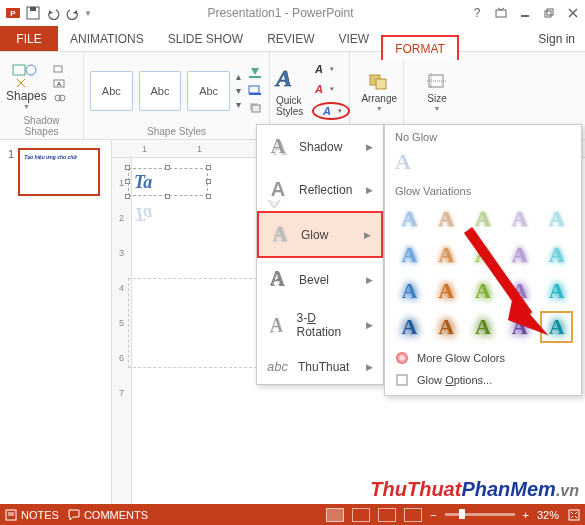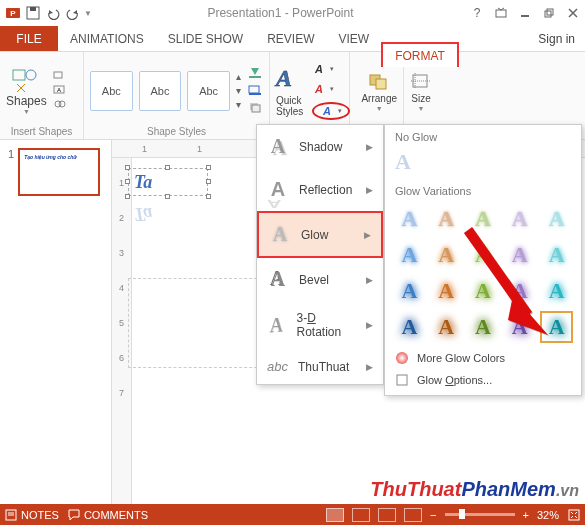--- a/index.html
+++ b/index.html
@@ -9,21 +9,21 @@
 .tb-left { display: flex; gap: 2px; align-items: center; }
 .tb-icon { width: 18px; height: 18px; display: inline-flex; align-items: center; justify-content: center; }
 .tb-title { flex: 1; text-align: center; color: #888; font-size: 12px; }
 .tb-right { display: flex; gap: 8px; align-items: center; color: #666; }
 .tb-right .winbtn { width: 16px; height: 16px; display: inline-flex; align-items: center; justify-content: center; }
 
 .tabs { height: 26px; display: flex; align-items: stretch; background: #fff; border-bottom: 1px solid #ddd; }
 .file-tab { background: #c43e1c; color: #fff; width: 58px; display: flex; align-items: center; justify-content: center; font-size: 12px; }
 .tab { padding: 0 12px; display: flex; align-items: center; color: #555; font-size: 12px; }
 .spacer { flex: 1; }
-.tab.active { color: #c43e1c; border: 2px solid #e33; border-bottom: none; background: #fff; position: relative; top: 16px; }
+.tab.active { color: #c43e1c; border: 2px solid #e33; border-bottom: none; background: #fff; position: relative; top: 9px; }
 .signin { padding: 0 10px; color: #444; display: flex; align-items: center; }
 
 .ribbon { height: 88px; background: #fafafa; border-bottom: 1px solid #ddd; display: flex; }
 .group { border-right: 1px solid #e2e2e2; display: flex; flex-direction: column; justify-content: space-between; padding: 3px 6px 1px; }
 .group-label { text-align: center; font-size: 10px; color: #888; padding-bottom: 1px; }
 .group-body { flex: 1; display: flex; align-items: center; gap: 6px; }
 .shapes-mini { display: flex; flex-direction: column; gap: 2px; font-size: 10px; }
 .shapes-stack { display: flex; flex-direction: column; align-items: center; }
 .shape-icon { width: 30px; height: 28px; }
 .abc-box { width: 44px; height: 40px; border: 1px solid #b0cbe8; border-radius: 2px; display: flex; align-items: center; justify-content: center; font-size: 11px; color: #555; background: #fff; }
@@ -188,21 +188,21 @@
         <span><svg width="14" height="10">
               <rect x="1" y="1" width="10" height="7" fill="none" stroke="#888"></rect>
               <text x="6" y="7" font-size="6" text-anchor="middle">A</text>
             </svg></span>
         <span><svg width="14" height="10">
               <circle cx="5" cy="5" r="3" fill="none" stroke="#888"></circle>
               <circle cx="9" cy="5" r="3" fill="none" stroke="#888"></circle>
             </svg></span>
       </div>
     </div>
-    <div class="group-label">Insert Shapes</div>
+    <div class="group-label">Shadow Shapes</div>
   </div>
 
   <div class="group" style="width:186px">
     <div class="group-body">
       <div class="abc-box">Abc</div>
       <div class="abc-box">Abc</div>
       <div class="abc-box">Abc</div>
       <div class="sv-col">
         <span>▴</span>
         <span>▾</span>
@@ -260,21 +260,21 @@
               <rect x="8" y="9" width="10" height="10" fill="#f0e0a0" stroke="#b89030"></rect>
             </svg></span>
         <span>Arrange</span>
         <span style="font-size:7px;color:#888">▼</span>
       </div>
     </div>
     <div class="group-label">&nbsp;</div>
   </div>
 
   <div class="group" style="width:50px;border-right:none">
-    <div class="group-body" style="justify-content:flex-start">
+    <div class="group-body" style="justify-content:flex-end">
       <div class="size-col">
         <span class="arr-icon"><svg width="22" height="22">
               <rect x="3" y="5" width="14" height="12" fill="none" stroke="#888"></rect>
               <path d="M5 3 L5 19 M1 11 L21 11" stroke="#888" stroke-dasharray="1 1"></path>
             </svg></span>
         <span>Size</span>
         <span style="font-size:7px;color:#888">▼</span>
       </div>
     </div>
     <div class="group-label">&nbsp;</div>

